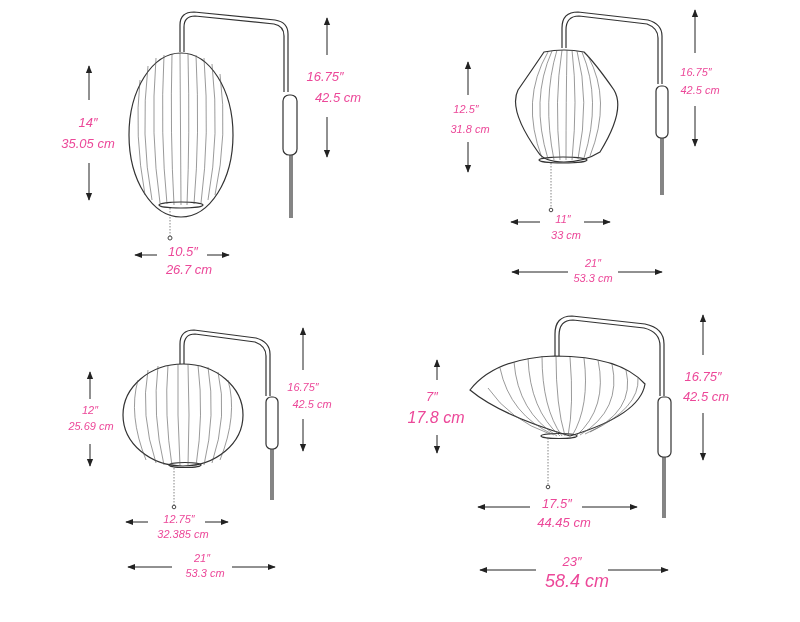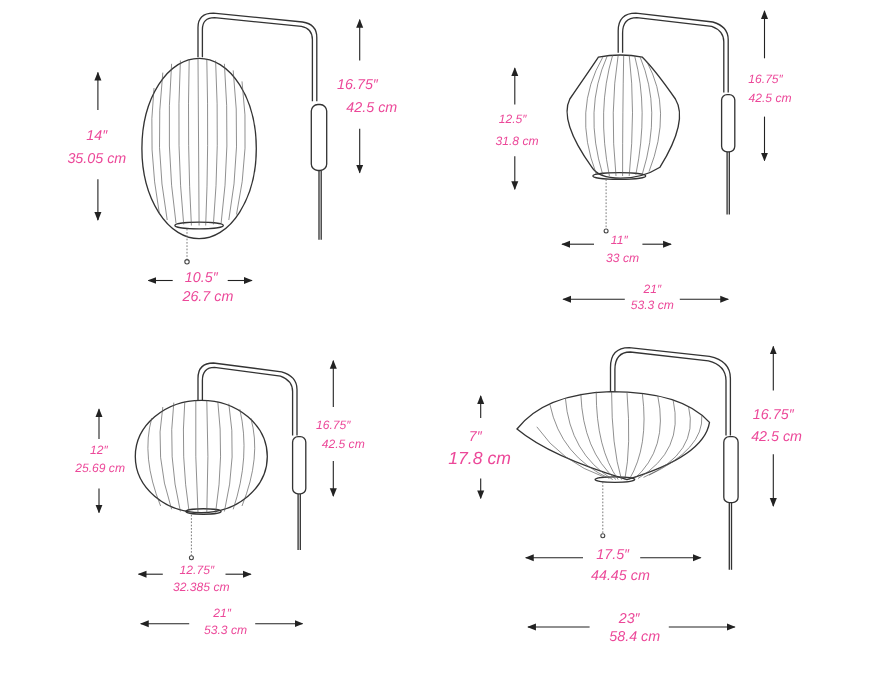--- a/index.html
+++ b/index.html
@@ -191,14 +191,14 @@
     <line x1="136" y1="270" x2="80" y2="270" stroke="#222" marker-end="url(#ah)"></line>
     <line x1="208" y1="270" x2="268" y2="270" stroke="#222" marker-end="url(#ah)"></line>
   </svg>
   <div class="lbl c" style="left:32px;top:90px;font-size:13px;">7″</div>
   <div class="lbl c" style="left:36px;top:110px;font-size:16px;">17.8 cm</div>
   <div class="lbl c" style="left:303px;top:70px;font-size:13px;">16.75″</div>
   <div class="lbl c" style="left:306px;top:90px;font-size:13px;">42.5 cm</div>
   <div class="lbl c" style="left:157px;top:197px;font-size:13px;">17.5″</div>
   <div class="lbl c" style="left:164px;top:216px;font-size:13px;">44.45 cm</div>
   <div class="lbl c" style="left:172px;top:255px;font-size:13px;">23″</div>
-  <div class="lbl c" style="left:177px;top:272px;font-size:13px;text-align:right;">58.4 cm</div>
+  <div class="lbl c" style="left:177px;top:272px;font-size:18px;text-align:right;">58.4 cm</div>
 </div>
 
 </body></html>

